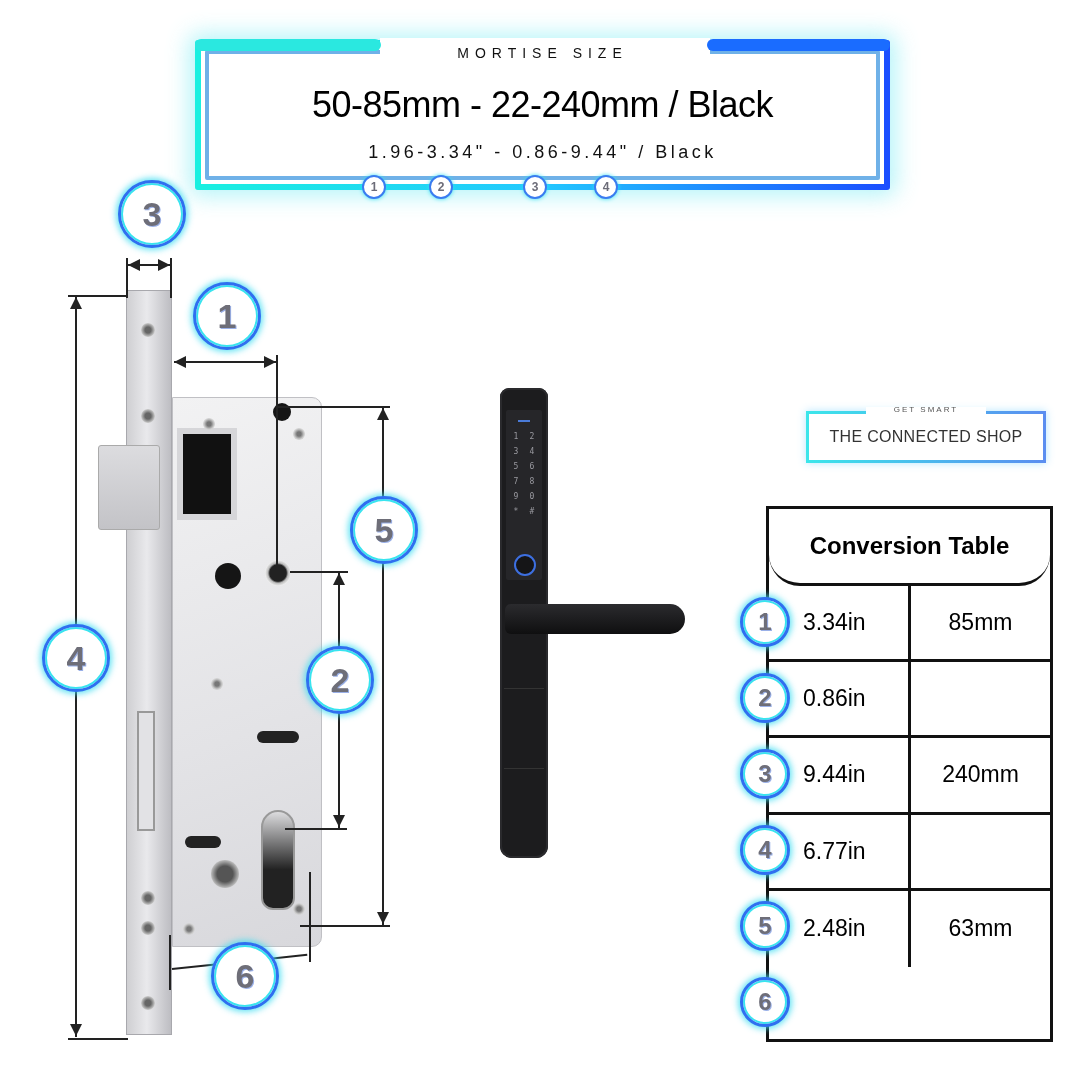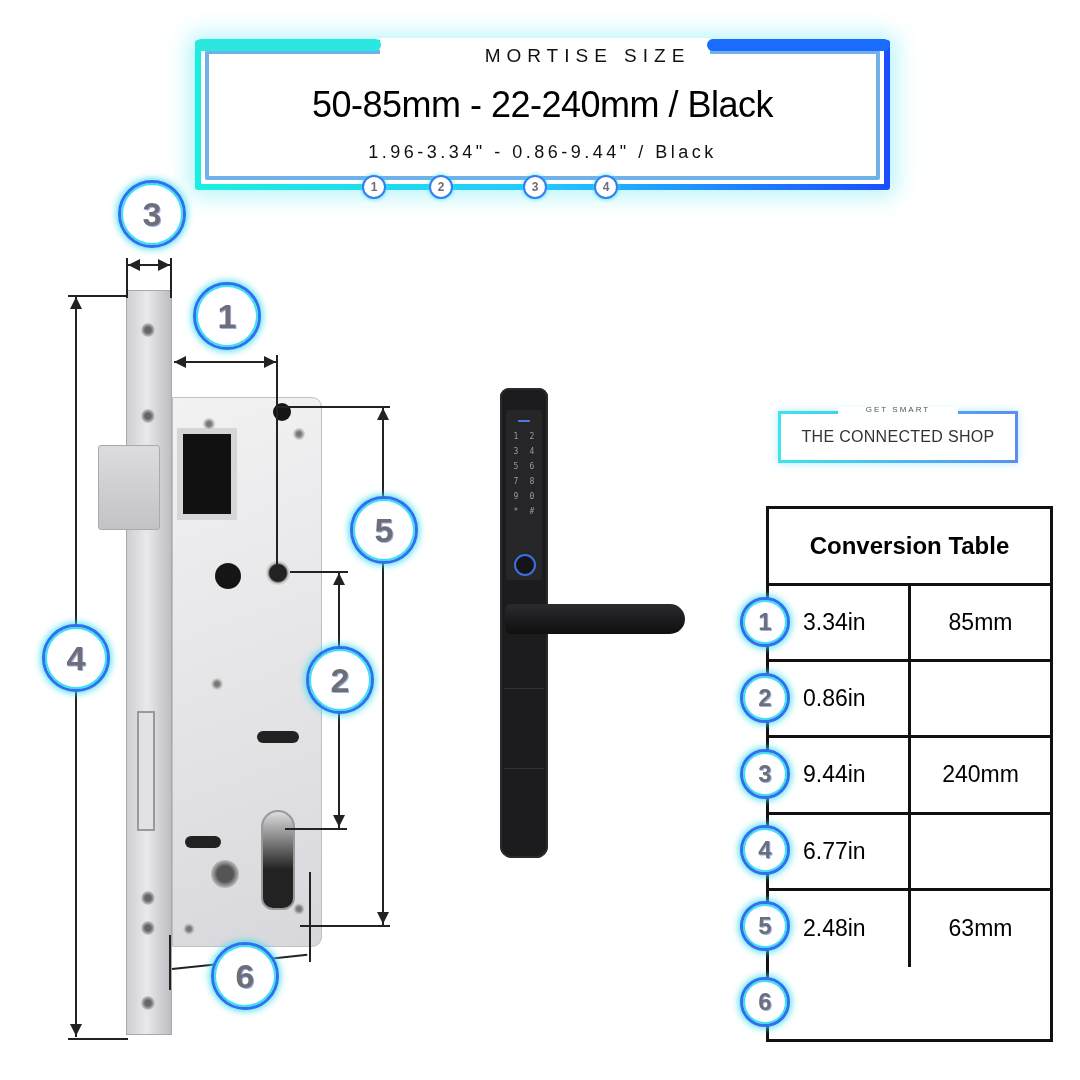--- a/index.html
+++ b/index.html
@@ -14,21 +14,21 @@
     border: 6px solid transparent; border-radius: 3px;
     background: linear-gradient(#fff,#fff) padding-box,
                 linear-gradient(90deg,#19f0e0 0%,#23c8ff 50%,#1b4dff 100%) border-box; }
   .hdr .frame-inner { position: absolute; left: 10px; right: 10px; top: 10px; bottom: 10px;
     border: 4px solid #5fa9e6; border-radius: 2px; opacity: .9; }
   .hdr .gap-l { position: absolute; left: 185px; top: -2px; width: 330px; height: 20px; background: #fff; }
   .hdr .cap-l, .hdr .cap-r { position: absolute; top: -1px; height: 12px; border-radius: 6px; }
   .hdr .cap-l { left: 0; width: 186px; background: #2ae8e0; }
   .hdr .cap-r { left: 512px; width: 183px; background: #1a6cff; }
   .hdr-small { position: absolute; left: 0; right: 0; top: 45px; text-align: center;
-    font-size: 19px; letter-spacing: 6px; color: #111; margin-left: 45px; }
+    font-size: 14px; letter-spacing: 6px; color: #111; }
   .hdr-title { position: absolute; left: 0; right: 0; top: 84px; text-align: center;
     font-size: 36px; font-weight: normal; color: #000; letter-spacing: -0.5px; }
   .hdr-sub { position: absolute; left: 0; right: 0; top: 142px; text-align: center;
     font-size: 18px; letter-spacing: 3.5px; color: #111; }
 
   .mini-badge { position: absolute; width: 24px; height: 24px; border-radius: 50%;
     background: #fff; border: 2px solid #3a7cf0; box-shadow: 0 0 4px #35e0f0;
     font-size: 12px; font-weight: bold; color: #6c6c78; text-align: center; line-height: 20px; }
 
   
@@ -83,34 +83,34 @@
   .sl-keys { position: absolute; left: 5px; top: 22px; width: 26px;
     display: grid; grid-template-columns: 1fr 1fr; row-gap: 6px; column-gap: 6px;
     font-family: "DejaVu Sans Mono", monospace; font-size: 8px; color: #9a9aa0; text-align: center; }
   .sl-fp { position: absolute; left: 8px; top: 144px; width: 22px; height: 22px; border-radius: 50%;
     border: 2px solid #3d6fe0; background: #151517; }
   .sl-handle { position: absolute; left: 505px; top: 604px; width: 180px; height: 30px;
     background: linear-gradient(#2b2b2e,#0f0f10); border-radius: 6px 15px 15px 6px; }
   .sl-seg { position: absolute; left: 4px; width: 40px; height: 1px; background: #333; }
 
   
-  .logo { position: absolute; left: 778px; top: 404px; width: 240px; height: 60px; }
+  .logo { position: absolute; left: 806px; top: 404px; width: 240px; height: 60px; }
   .logo .frame { position: absolute; left: 0; top: 7px; width: 240px; height: 52px;
     border: 3px solid transparent;
     background: linear-gradient(#fff,#fff) padding-box, linear-gradient(90deg,#3be6ea,#5b8df0) border-box;
     box-shadow: 0 0 8px rgba(90,200,255,0.45); }
   .logo .gap { position: absolute; left: 60px; top: 3px; width: 120px; height: 12px; background: #fff; }
   .logo .small { position: absolute; left: 0; right: 0; top: 1px; text-align: center; font-size: 8px; letter-spacing: 2px; color: #555; }
   .logo .name { position: absolute; left: 0; right: 0; top: 24px; text-align: center; font-size: 16px; letter-spacing: 0.3px; color: #333; }
 
   
   .conv { position: absolute; left: 766px; top: 506px; width: 287px; height: 536px;
     border: 3px solid #111; border-collapse: collapse; }
   .conv-head { height: 77px; border-bottom: 3px solid #111; display: flex; align-items: center; justify-content: center;
-    font-size: 24px; font-weight: bold; }
+    font-size: 24px; font-weight: bold; border-radius: 31px; }
   .conv-row { display: flex; height: 76.2px; border-bottom: 3px solid #111; }
   .conv-row:last-child { border-bottom: none; text-align: center; }
   .conv-in { width: 142px; border-right: 3px solid #111; display: flex; align-items: center; padding-left: 34px; font-size: 23px; }
   .conv-mm { flex: 1; display: flex; align-items: center; justify-content: center; font-size: 23px; }
 </style>
 </head>
 <body>
 
 <div class="hdr">
   <div class="glow"></div>

